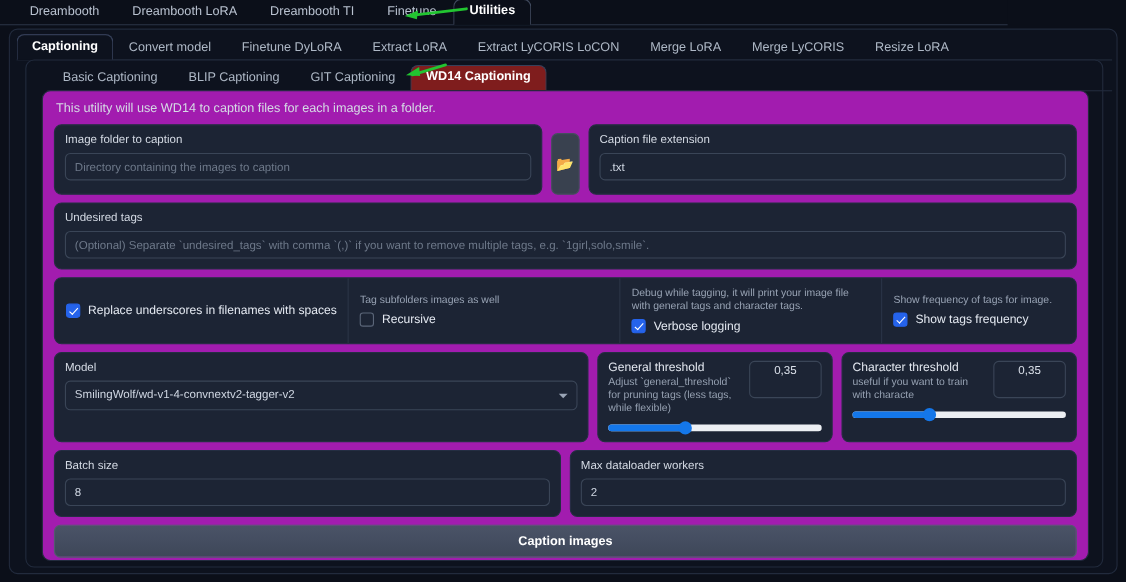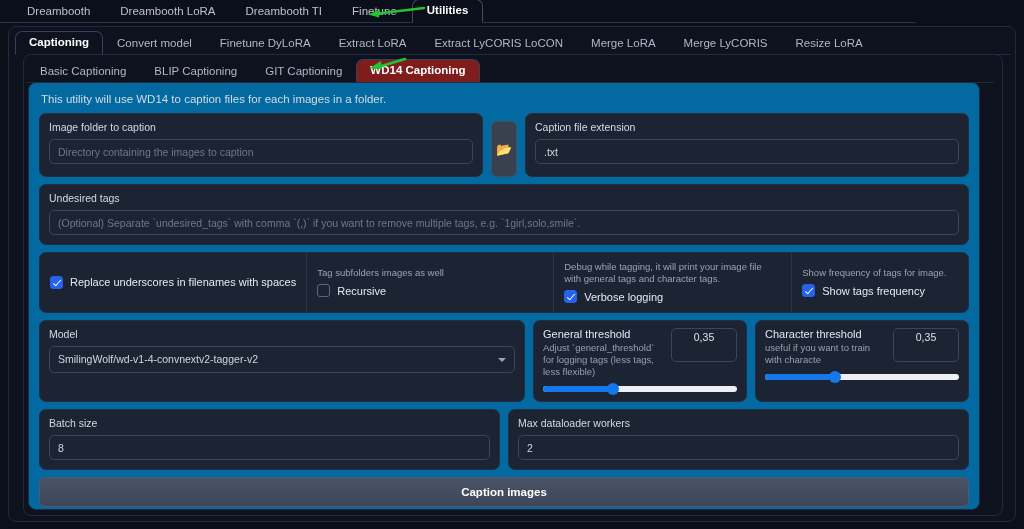--- a/index.html
+++ b/index.html
@@ -65,44 +65,44 @@
   }
 
   
   .panel-l3 {
     position: absolute; left: 14px; top: 27px;
     width: 980px; height: 462px;
     border: 1px solid #222b3d; border-radius: 8px;
     background: #0d121e;
   }
   .tabs-l3 {
-    position: absolute; left: 2px; top: 4px;
+    position: absolute; left: 19px; top: 4px;
     display: flex; align-items: flex-end;
     width: 968px; height: 24px;
     border-bottom: 1px solid #222b3d;
   }
   .tab-l3 {
     font-size: 11.5px; color: #aeb8c6;
     padding: 3px 13px 5px 13px; line-height: 14px;
     border: 1px solid transparent; border-bottom: none;
     border-radius: 7px 7px 0 0;
     position: relative; top: 1px; white-space: nowrap;
   }
   .tab-l3.active {
     color: #ffffff; font-weight: bold;
     background: #7f1d1d;
     border: 1px solid #36405a; border-bottom: 1px solid #0d121e;
   }
 
   
   .content {
-    position: absolute; left: 4px; top: 27px;
+    position: absolute; left: 14px; top: 27px;
     width: 952px; height: 428px;
     border: 1px solid #222b3d; border-radius: 8px;
-    background: #0369a1;
+    background: #a21caf;
     padding: 8px 10px;
   }
   .intro {
     font-size: 11.5px; color: #d5dbe5; margin: 2px 0 8px 2px;
   }
 
   
   .row { display: flex; gap: 8px; margin-bottom: 7px; }
   .block {
     background: #1c2434;
@@ -308,21 +308,21 @@
           <div class="select">
             <span>SmilingWolf/wd-v1-4-convnextv2-tagger-v2</span>
             <span class="caret"></span>
           </div>
         </div>
 
         <div class="block" style="flex:1 1 0;">
           <div class="sl-head">
             <div style="padding-right:8px;">
               <div class="sl-title">General threshold</div>
-              <div class="sl-sub">Adjust `general_threshold` for logging tags (less tags, less flexible)</div>
+              <div class="sl-sub">Adjust `general_threshold` for pruning tags (less tags, while flexible)</div>
             </div>
             <div class="numbox">0,35</div>
           </div>
           <div class="track">
             <div class="fill" id="gt-fill" style="width: 36%;"></div>
             <div class="thumb" id="gt-thumb" style="left: 36%;"></div>
           </div>
         </div>
 
         <div class="block" style="flex:1 1 0;">

